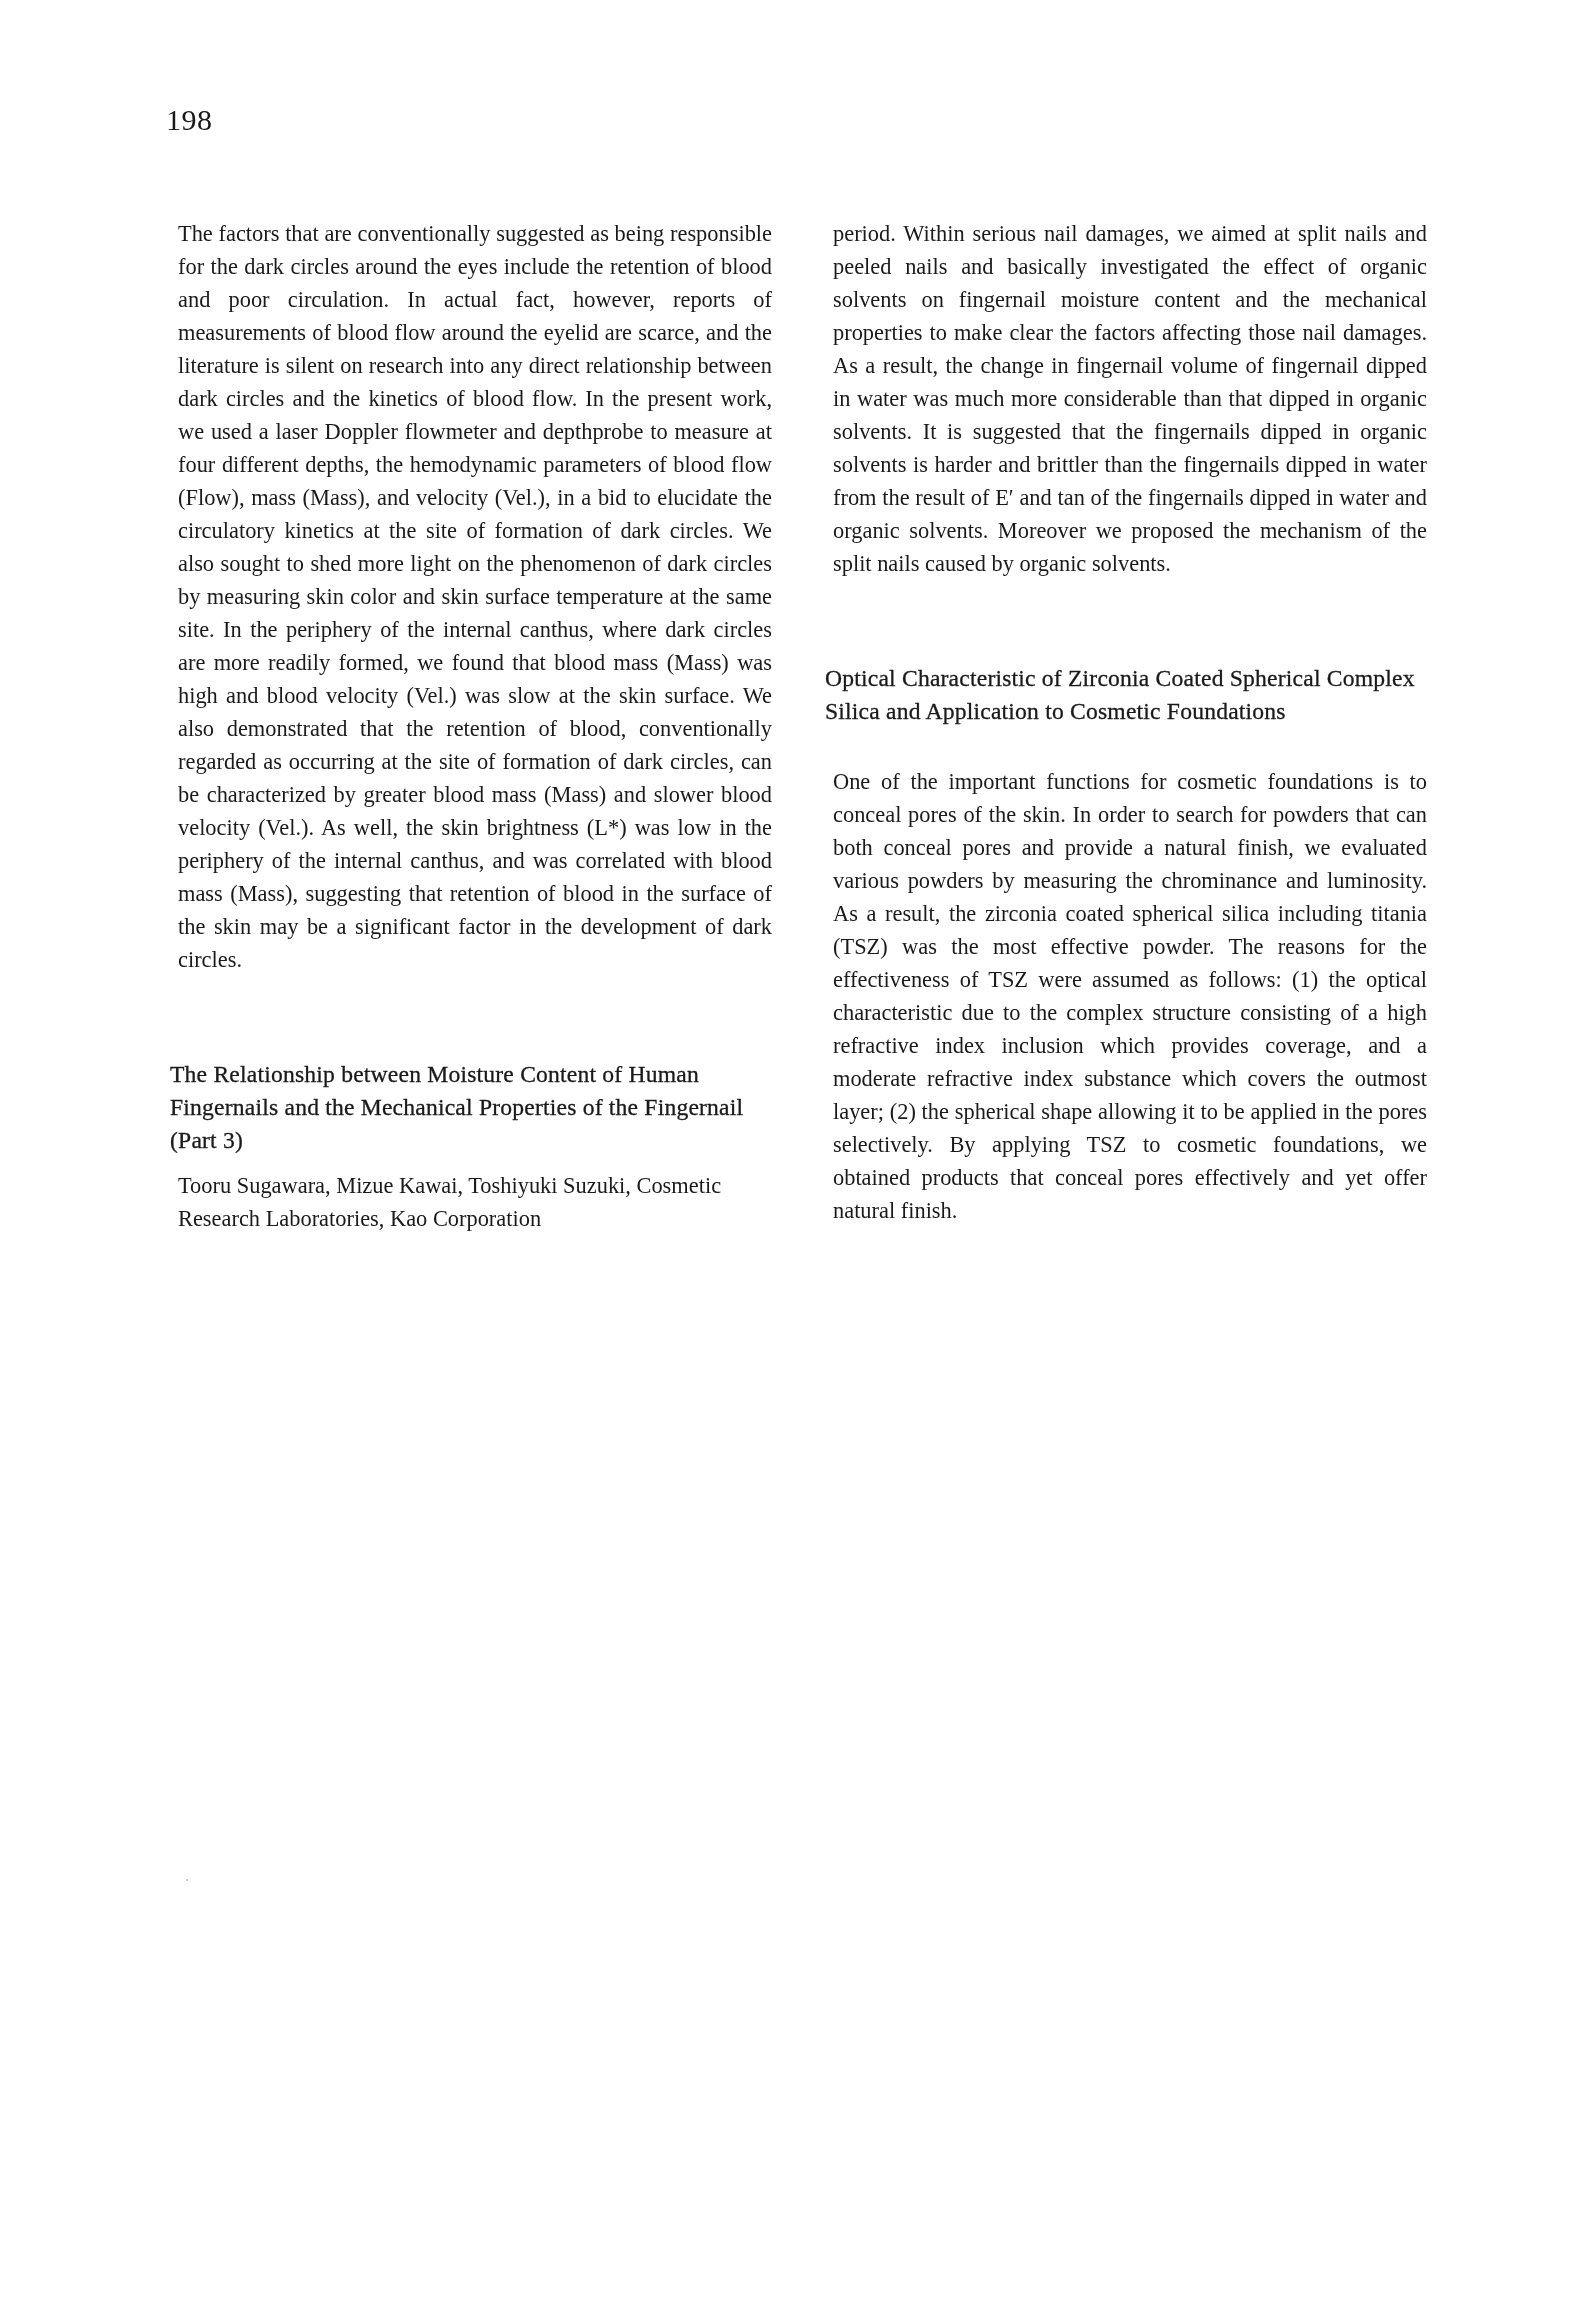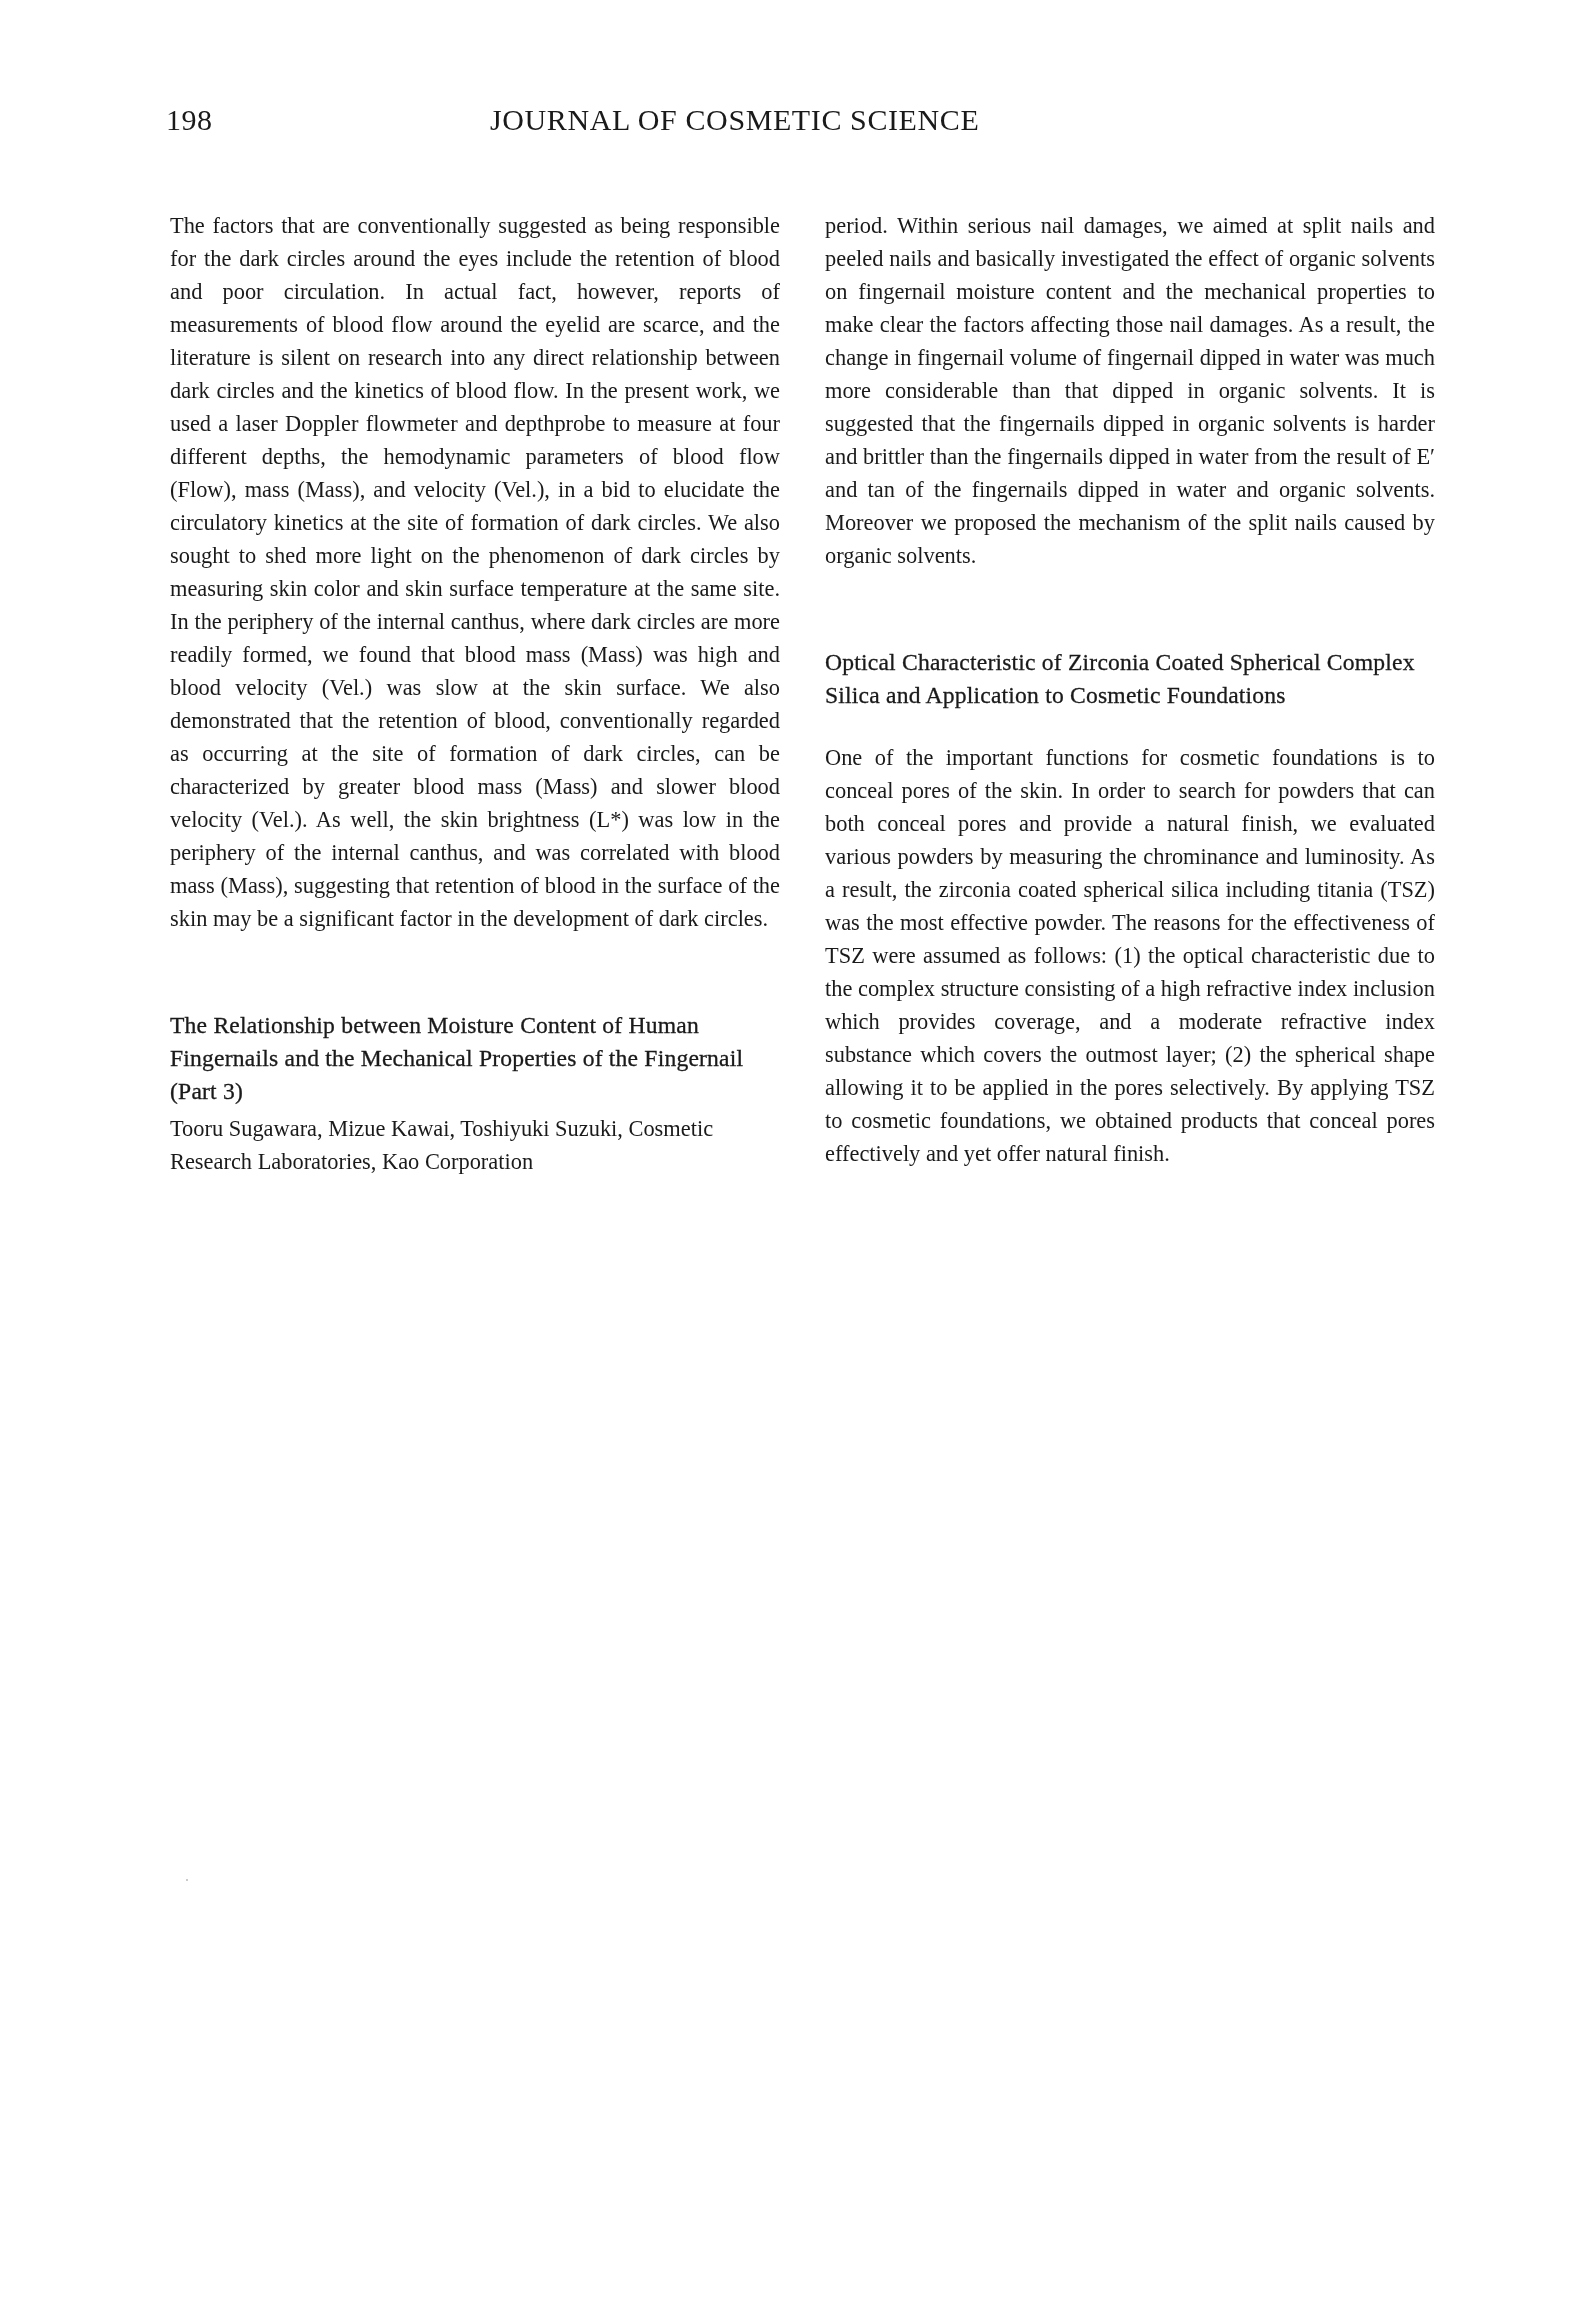--- a/index.html
+++ b/index.html
@@ -43,21 +43,21 @@
       top: 205px;
       width: 618px;
       font-size: 22.4px;
       line-height: 33px;
       text-align: justify;
       hyphens: manual;
     }
     .col-left { left: 166px; }
     .col-right { left: 821px; }
     .column p {
-      margin: 4px;
+      margin: 12px;
     }
     .abstract-block {
       margin-top: 0;
     }
     .article-title {
       font-weight: normal;
       font-size: 23.6px;
       line-height: 33px;
       margin: 4px;
       letter-spacing: 0.2px;
@@ -76,21 +76,20 @@
       height: 1.9px;
       background: #bbbbbb;
       border-radius: 50%;
     }
   </style>
 </head>
 <body>
 
 <header class="running-head">
   <span class="page-number">198</span>
-  <span class="journal-title">JOURNAL OF COSMETIC SCIENCE</span>
 </header>
 
 <section class="column col-left">
   <p class="abstract-block">The factors that are conventionally suggested as being responsible for the dark circles around the eyes include the retention of blood and poor circulation. In actual fact, however, reports of measurements of blood flow around the eyelid are scarce, and the literature is silent on research into any direct relationship between dark circles and the kinetics of blood flow. In the present work, we used a laser Doppler flowmeter and depthprobe to measure at four different depths, the hemodynamic parameters of blood flow (Flow), mass (Mass), and velocity (Vel.), in a bid to elucidate the circulatory kinetics at the site of formation of dark circles. We also sought to shed more light on the phenomenon of dark circles by measuring skin color and skin surface temperature at the same site. In the periphery of the internal canthus, where dark circles are more readily formed, we found that blood mass (Mass) was high and blood velocity (Vel.) was slow at the skin surface. We also demonstrated that the retention of blood, conventionally regarded as occurring at the site of formation of dark circles, can be characterized by greater blood mass (Mass) and slower blood velocity (Vel.). As well, the skin brightness (L*) was low in the periphery of the internal canthus, and was correlated with blood mass (Mass), suggesting that retention of blood in the surface of the skin may be a significant factor in the development of dark circles.</p>
 
   <div class="gap-title"></div>
 
   <article>
     <h2 class="article-title">The Relationship between Moisture Content of Human Fingernails and the Mechanical Properties of the Fingernail (Part 3)</h2>
     <p class="authors">Tooru Sugawara, Mizue Kawai, Toshiyuki Suzuki, Cosmetic Research Laboratories, Kao Corporation</p>

